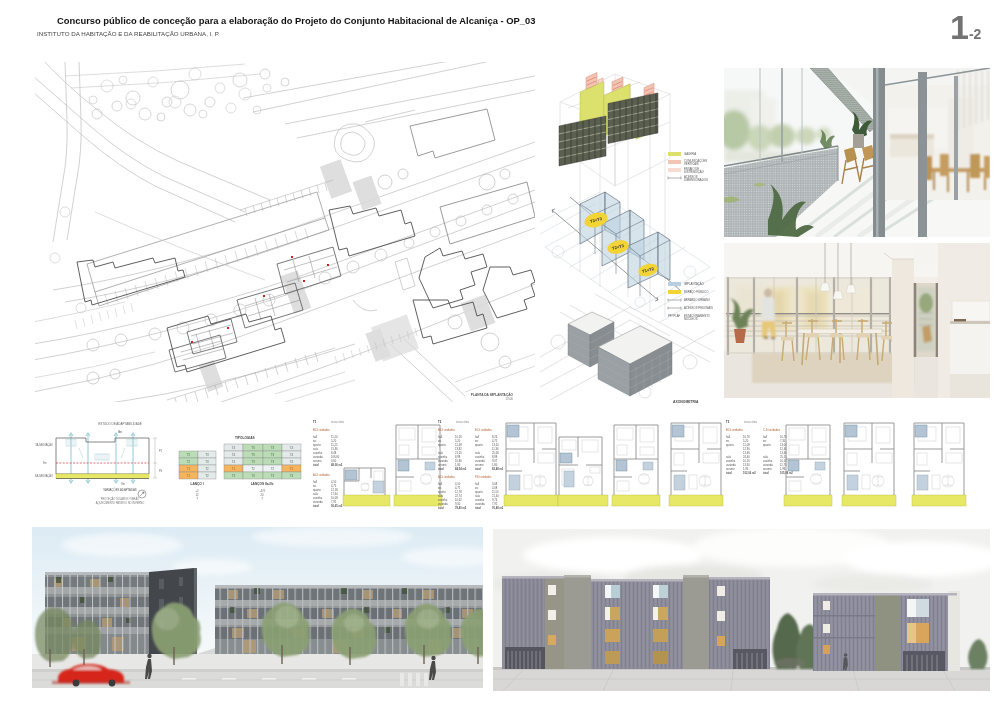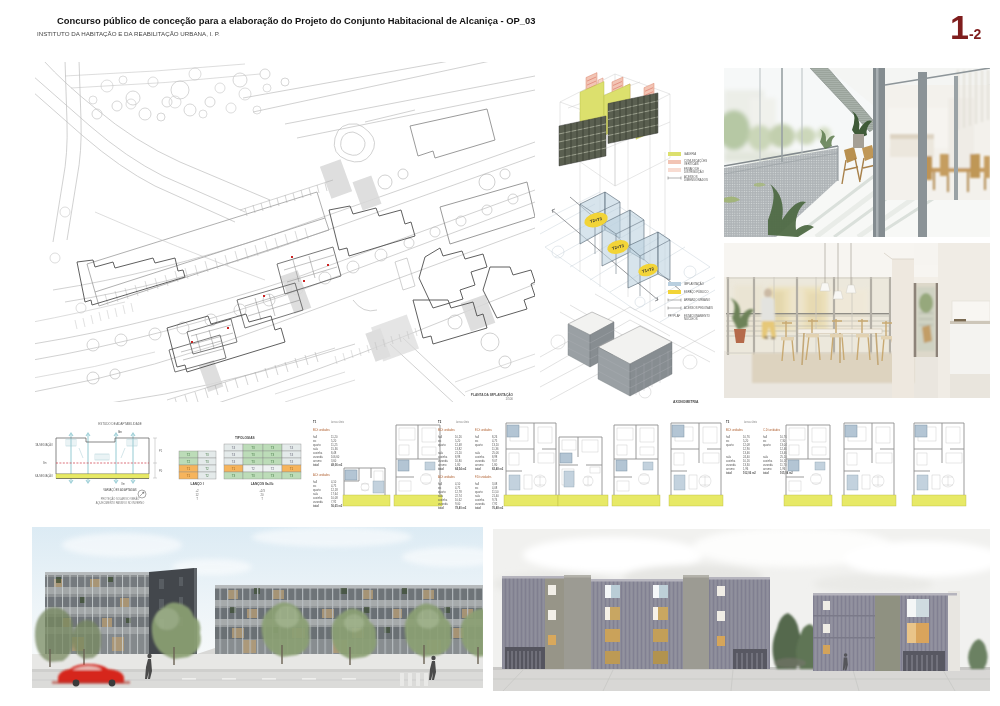--- a/index.html
+++ b/index.html
@@ -7,21 +7,21 @@
        font-family:"Liberation Sans", sans-serif;}
   .abs{position:absolute;}
 </style>
 </head>
 <body>
 
 <div class="abs" style="left:37px;top:15px;font-size:9.4px;font-weight:bold;color:#111;letter-spacing:0px;margin-left:20px;">Concurso público de conceção para a elaboração do Projeto do Conjunto Habitacional de Alcaniça - OP_03</div>
 
 <div class="abs" style="left:37px;top:30px;font-size:6.2px;color:#444;">INSTITUTO DA HABITAÇÃO E DA REABILITAÇÃO URBANA, I. P.</div>
 
-<div class="abs" style="left:950px;top:8px;font-size:34px;font-weight:bold;color:#7f1d1d;">1<span style="font-size:14px;">-2</span></div>
+<div class="abs" style="left:950px;top:8px;font-size:34px;font-weight:bold;color:#737373;">1<span style="font-size:14px;">-2</span></div>
 
 <div id="siteplan" class="abs" style="left:35px;top:62px;width:500px;height:340px;">
 <svg width="500" height="340" viewBox="0 0 500 340">
 <g fill="none" stroke="#bdbdbd" stroke-width="0.7">
 
   <path d="M -2,14 L 55,64 Q 92,96 128,114 L 210,150"></path>
   <path d="M -2,30 L 48,74 Q 85,106 120,124 L 200,160"></path>
   <path d="M 8,-2 Q 30,22 60,46 Q 100,80 145,100 L 235,138"></path>
 
   <path d="M 30,-2 L 32,60 Q 33,92 28,118 L 18,180"></path>

